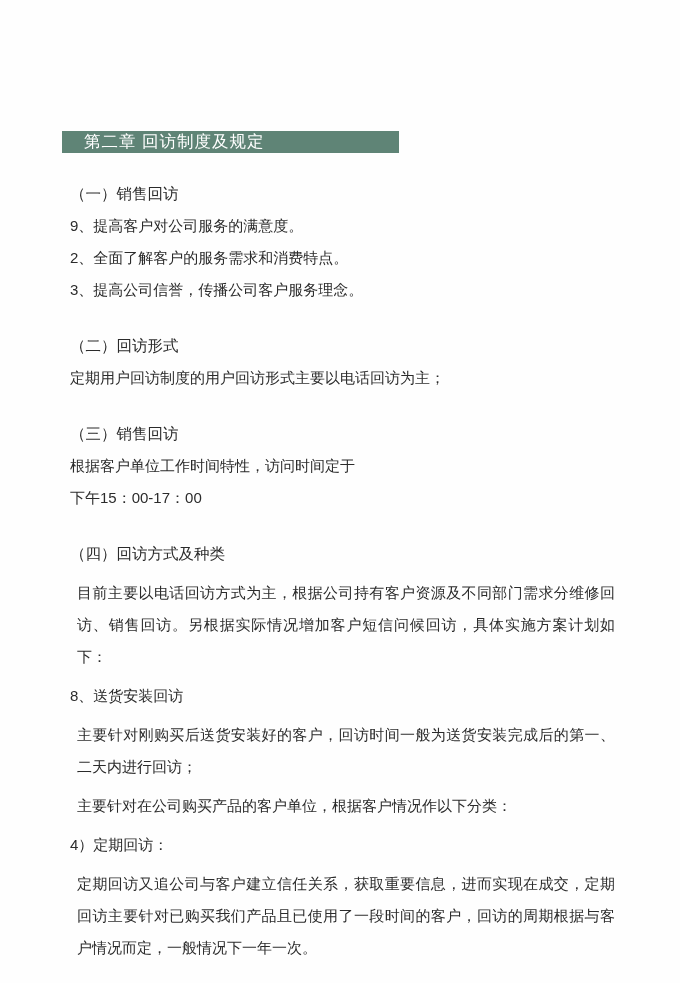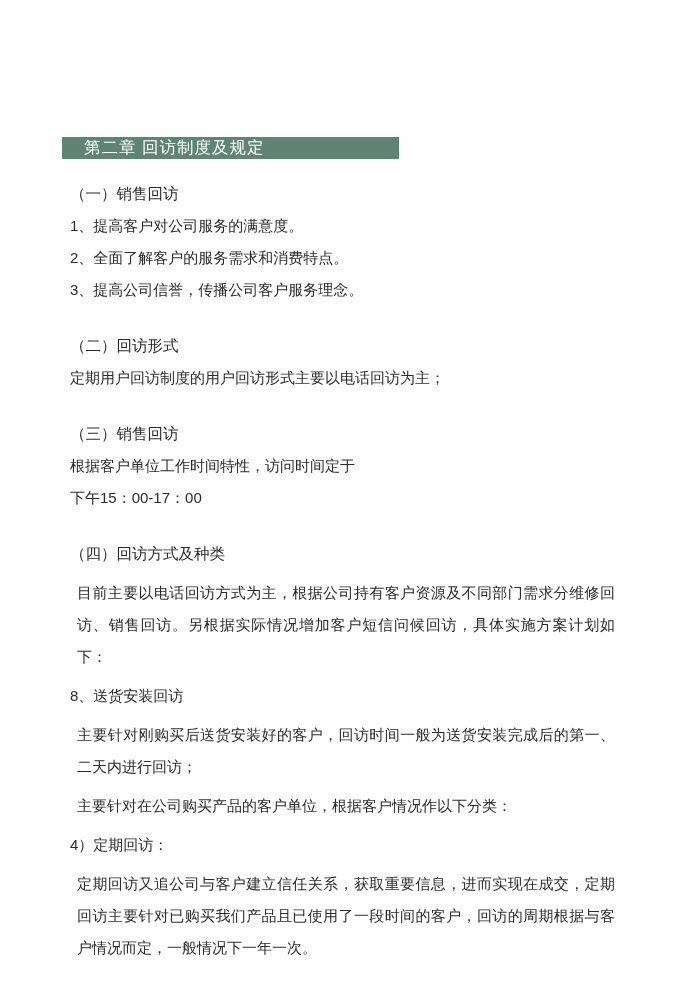--- a/index.html
+++ b/index.html
@@ -23,21 +23,21 @@
   }
 
   
   .chapter-band {
     position: absolute;
     left: 62px;
     top: 131px;
     width: 556px;
     height: 34px;
     display: flex;
-    align-items: center;
+    align-items: flex-start;
   }
   .band-main {
     flex: 0 0 337px;
     background: #5f8476;
     display: flex;
     align-items: center;
     position: relative;
   }
   .band-main .chapter-text {
     color: #ffffff;
@@ -106,21 +106,21 @@
       <span class="chapter-text">第二章  回访制度及规定</span>
     </div>
     <div class="band-wedge"></div>
     <div class="band-accent"></div>
   </div>
 
   <div class="body-text">
 
     <div class="blk">
       <p class="sub-head">（一）销售回访</p>
-      <p class="para">1、提高客户对公司服务的满意度。</p>
+      <p class="para">9、提高客户对公司服务的满意度。</p>
       <p class="para">2、全面了解客户的服务需求和消费特点。</p>
       <p class="para">3、提高公司信誉，传播公司客户服务理念。</p>
     </div>
 
     <div class="gap"></div>
 
     <div class="blk">
       <p class="sub-head">（二）回访形式</p>
       <p class="para">定期用户回访制度的用户回访形式主要以电话回访为主；</p>
     </div>

